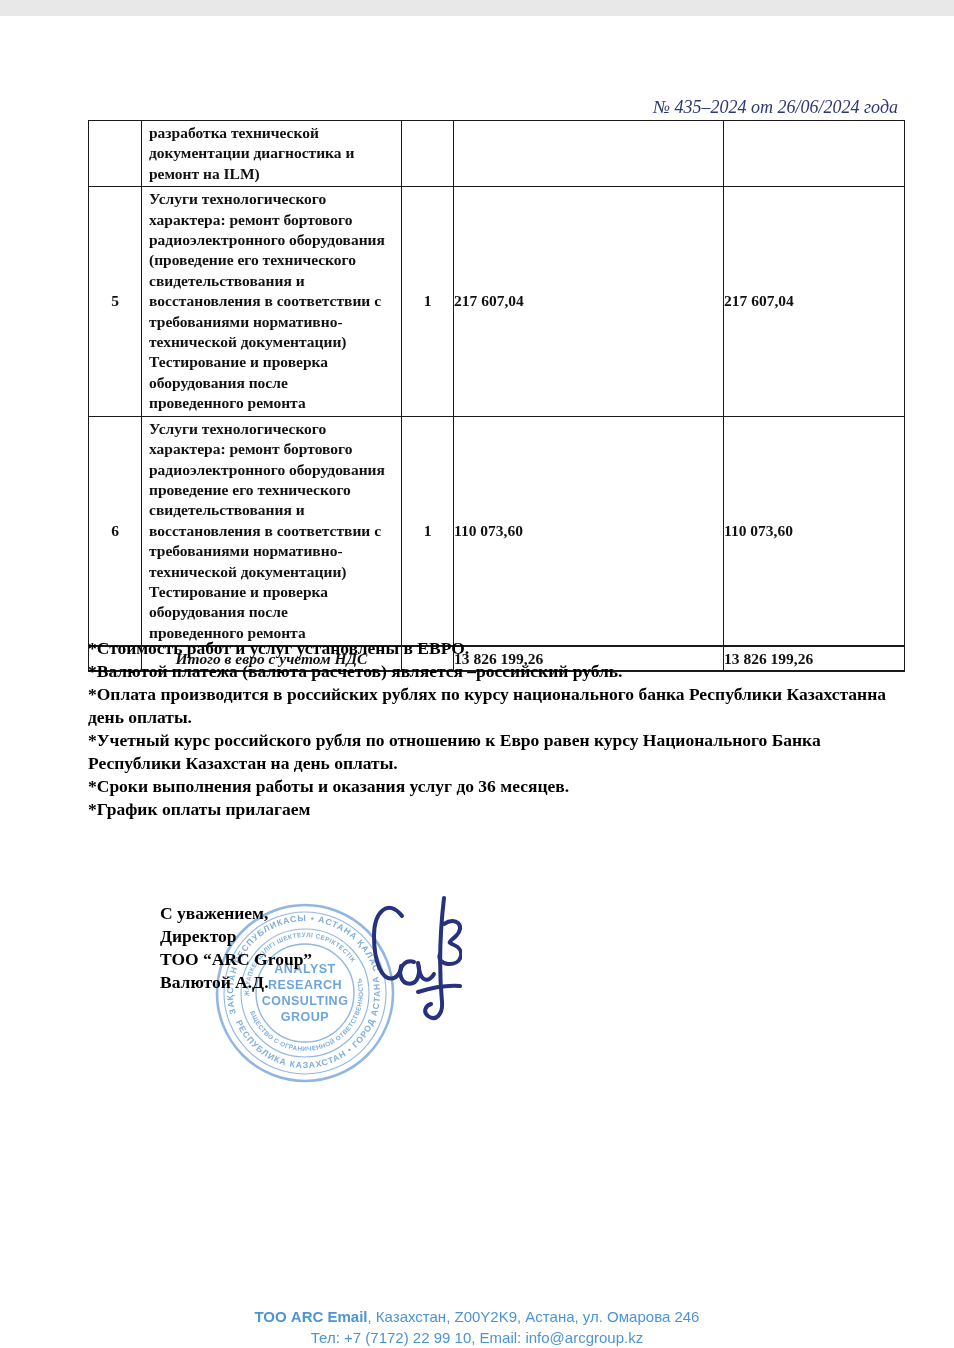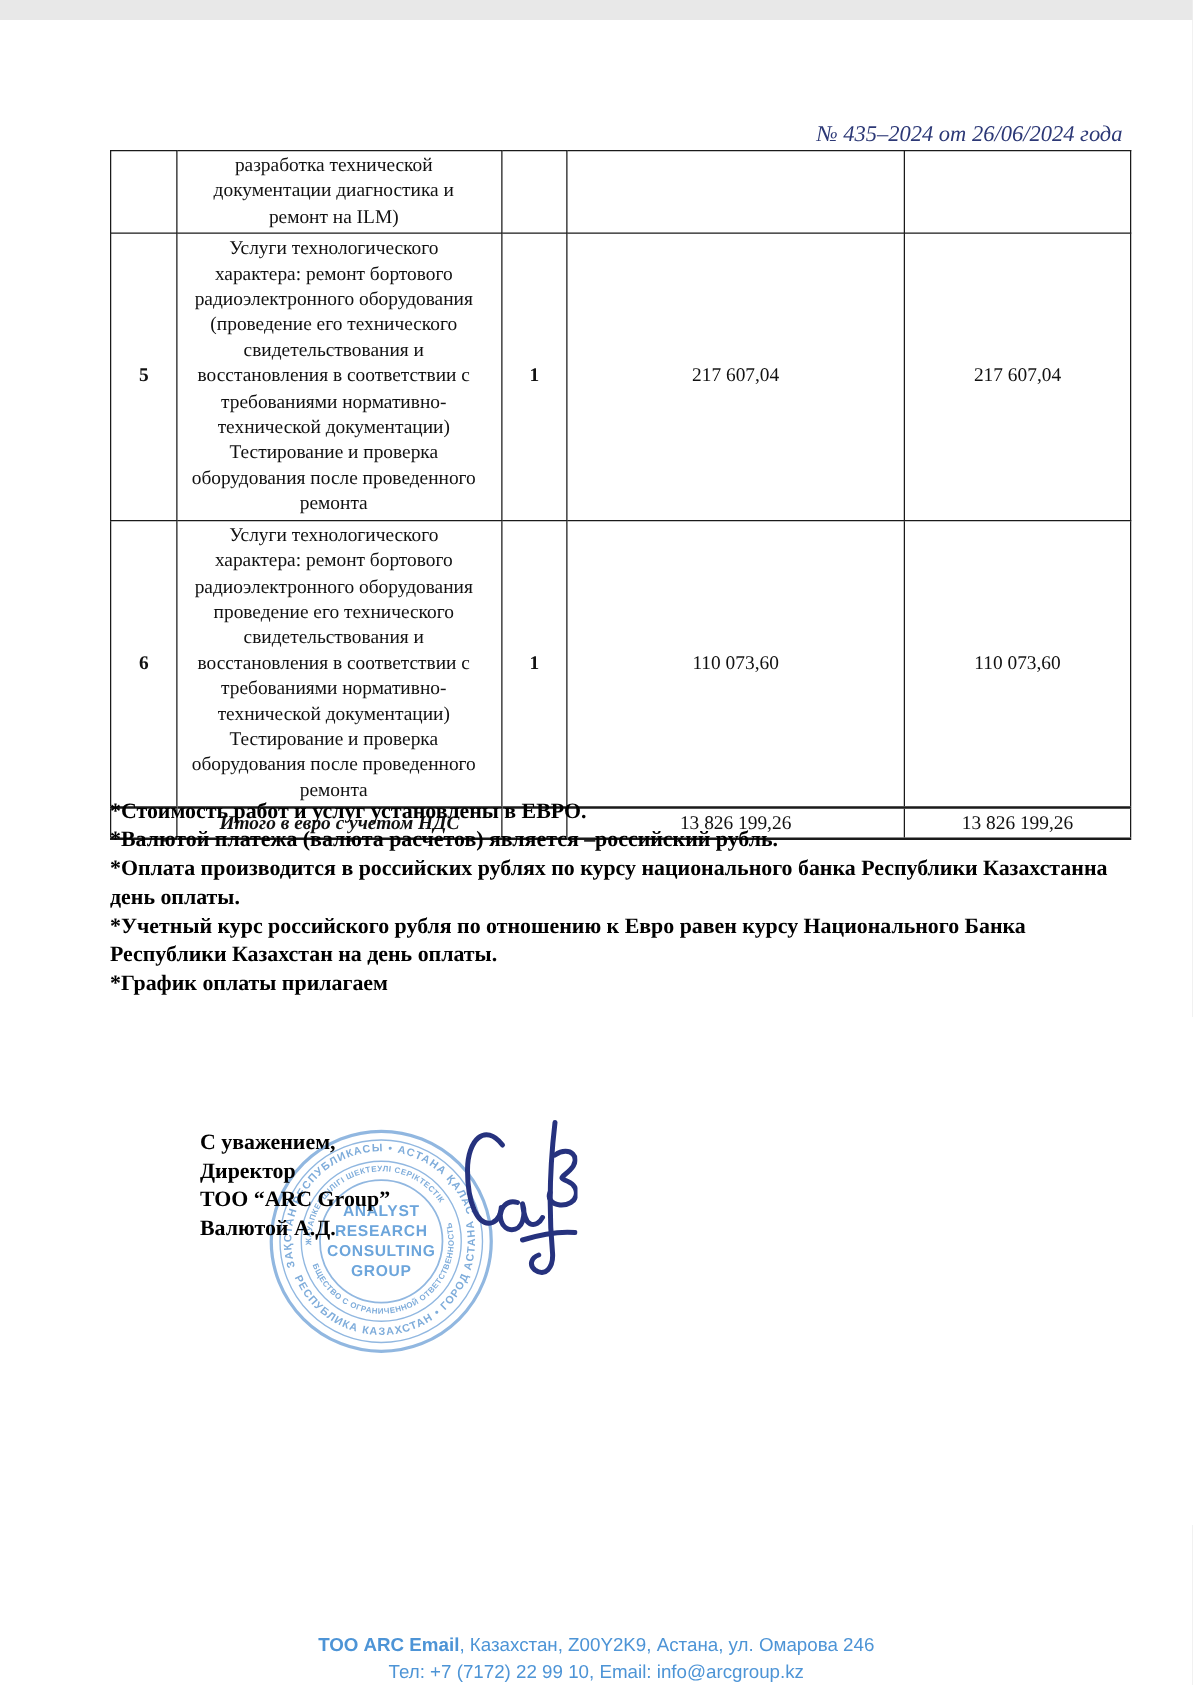--- a/index.html
+++ b/index.html
@@ -34,27 +34,28 @@
     border-collapse: collapse;
     table-layout: fixed;
   }
   table.items td {
     border: 1px solid #1a1a1a;
     font-size: 15.5px;
     overflow: hidden;
   }
   td.numcell { text-align: center; vertical-align: middle; font-weight: bold; }
   td.desccell {
-    text-align: center;
+    text-align: left;
     vertical-align: top;
     padding: 2px 16px 2px 7px;
     line-height: 20.4px;
+    font-weight: bold;
   }
   td.qtycell { text-align: center; vertical-align: middle; font-weight: bold; }
-  td.moneycell { text-align: center; vertical-align: middle; font-weight: normal; font-size: 16px; }
+  td.moneycell { text-align: left; vertical-align: middle; font-weight: bold; font-size: 16px; }
   tr.partial-row { height: 58px; }
   tr.item-row { height: 205px; }
   tr.total-row { height: 25px; padding-left: 26px; }
   tr.total-row td { border-top: 2px solid #1a1a1a; border-bottom: 2px solid #1a1a1a; }
   td.totallabel {
     text-align: center; vertical-align: middle;
     font-weight: bold; font-style: italic; font-size: 16.5px;
   }
   
   .notes {
@@ -175,20 +176,21 @@
         <td class="moneycell">13 826 199,26</td>
       </tr>
     </tbody>
   </table>
 
   <div class="notes">
     <p>*Стоимость работ и услуг установлены в ЕВРО.</p>
     <p>*Валютой платежа (валюта расчетов) является –российский рубль.</p>
     <p>*Оплата производится в российских рублях по курсу национального банка Республики Казахстанна день оплаты.</p>
     <p>*Учетный курс российского рубля по отношению к Евро равен курсу Национального Банка Республики Казахстан на день оплаты.</p>
+    <p>*Сроки выполнения работы и оказания услуг до 36 месяцев.</p>
     <p>*График оплаты прилагаем</p>
   </div>
 
   <div class="sigblock">
     <div>С уважением,</div>
     <div>Директор</div>
     <div>ТОО “ARC Group”</div>
     <div>Валютой А.Д.</div>
   </div>
 

